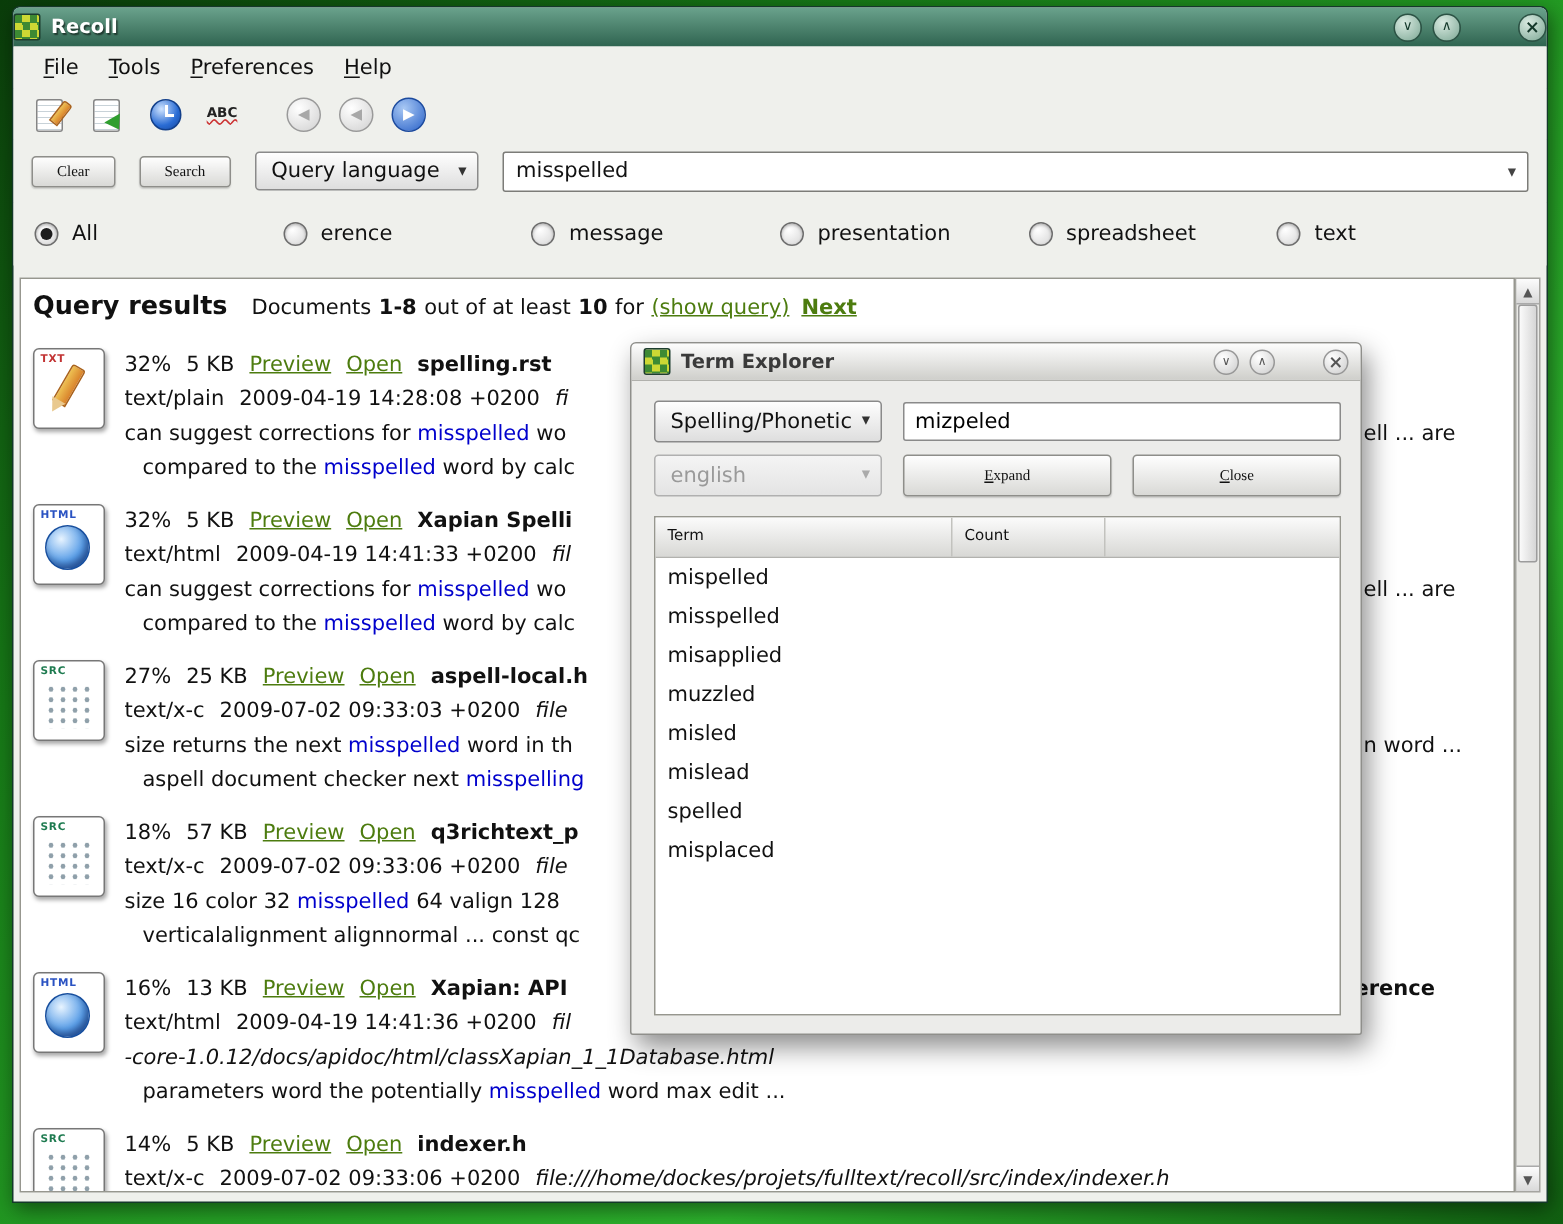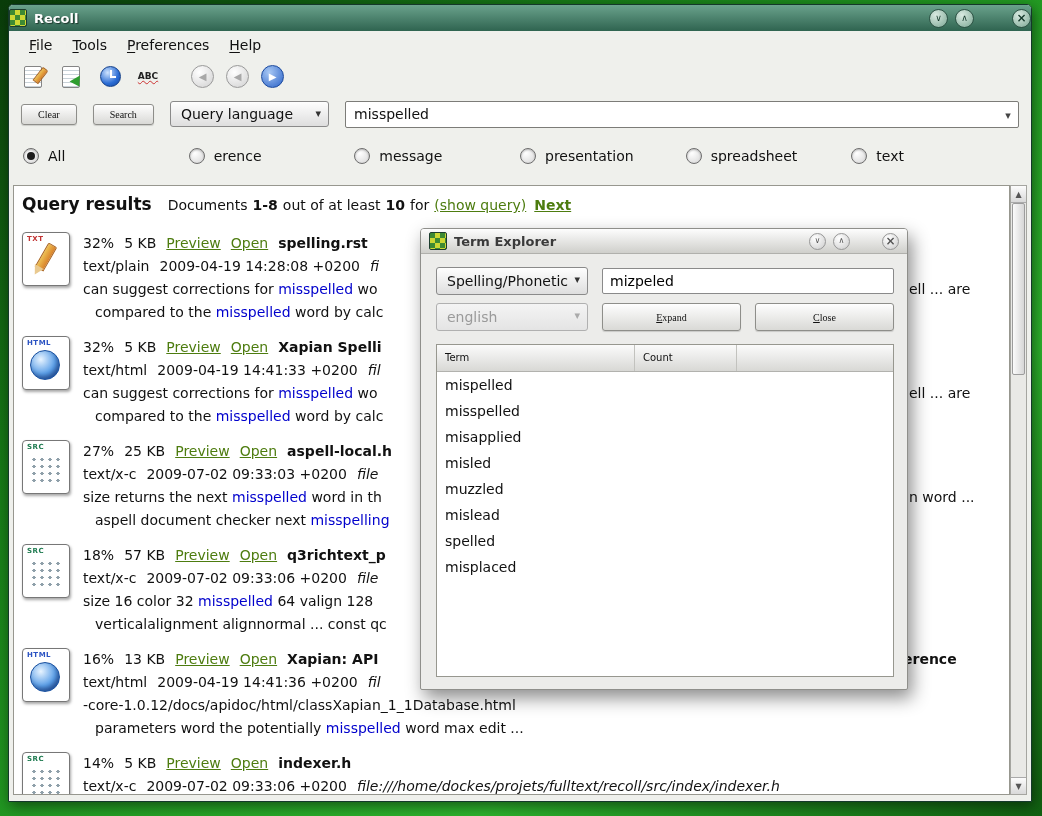--- a/index.html
+++ b/index.html
@@ -45,21 +45,21 @@
   .nav-btn{width:21px;height:21px;border-radius:50%;border:1px solid #9a9a9a;
     background:radial-gradient(circle at 35% 30%,#ffffff,#d0d0d0);display:flex;align-items:center;justify-content:center}
   .nav-btn.disabled::after{content:"◀";font-size:10px;color:#a8a8a8}
   .nav-btn.blue{background:radial-gradient(circle at 35% 30%,#a8c8f4,#2a62c8);border-color:#1c4a9e}
   .nav-btn.blue::after{content:"▶";font-size:10px;color:#fff}
 
   .searchrow{height:42px;flex:0 0 42px;display:flex;align-items:center;padding:0 12px;gap:16px;background:#eff0ec}
   .btn{font-family:Liberation Serif, serif;font-size:10px;color:#111;background:linear-gradient(#fefefe,#d9d9d6);
     border:1px solid #8e8e8a;border-radius:3px;padding:4px 16px;box-shadow:0 1px 1px rgba(0,0,0,.15)}
   .combo{position:relative;background:linear-gradient(#fefefe,#dedede);border:1px solid #8a8a8a;border-radius:3px;
-    height:26px;display:flex;align-items:center;padding:0 35px 0 10px;box-sizing:border-box;font-size:14px}
+    height:26px;display:flex;align-items:center;padding:0 25px 0 10px;box-sizing:border-box;font-size:14px}
   .combo::after{content:"▾";position:absolute;right:7px;top:5px;font-size:11px;color:#333}
   .combo.disabled{color:#9a9a9a;background:linear-gradient(#f4f4f4,#e4e4e4);border-color:#b0b0b0}
   .combo.disabled::after{color:#aaa}
   .searchcombo{flex:1;height:27px;border:1px solid #7c7c78;border-radius:2px;background:#fff;
     display:flex;align-items:center;padding:0 2px 0 8px;box-sizing:border-box}
   .combo-text{flex:1;font-size:14px}
   .combo-arrow{width:16px;text-align:center}
   .combo-arrow::after{content:"▾";font-size:11px;color:#444}
 
   .filterrow{height:42px;flex:0 0 42px;display:flex;align-items:center;padding:0 14px;background:#eff0ec}
@@ -91,21 +91,21 @@
     border-right:5px solid transparent;border-top:9px solid #e9c98f;transform:rotate(30deg)}
   .ficon.html .art::before{content:"";position:absolute;left:7px;top:13px;width:30px;height:30px;border-radius:50%;
     background:radial-gradient(circle at 35% 30%,#e8f4ff,#5b9fe8 55%,#1c5cb8);border:1px solid #184f9e;
     box-shadow:inset -2px -3px 4px rgba(0,0,40,.35);box-sizing:border-box}
   .ficon.src .art::before{content:"";position:absolute;left:7px;top:15px;width:33px;height:30px;
     background-image:radial-gradient(circle,#8fa0aa 1.5px,rgba(0,0,0,0) 1.8px);background-size:8px 7px}
 
   .rbody{flex:1;min-width:0}
   .rline{position:relative;height:23px;line-height:23px;font-size:14px;white-space:nowrap}
   .rline.indent{padding-left:12px}
-  .rline.italic{}
+  .rline.italic{font-style:italic}
   .pct,.size{margin-right:10px}
   .rline .link{margin-right:10px}
   .rtitle2{font-weight:bold}
   .mime,.date{margin-right:10px}
   .url{font-style:italic}
   .hl{color:#0000cc}
   .frag{position:absolute;left:826px;top:0}
   .frag.bold{left:820px;font-weight:bold}
 
   .vscroll{position:absolute;right:0;top:0;bottom:0;width:17px;background:#e9e9e6;border:1px solid #a5a5a0;box-sizing:border-box}
@@ -333,22 +333,22 @@
       <div class="term-table">
         <div class="tt-header">
           <span class="tt-col term">Term</span>
           <span class="tt-col count">Count</span>
           <span class="tt-col rest"></span>
         </div>
         <div id="term-rows">
             <div class="tt-row">mispelled</div>
             <div class="tt-row">misspelled</div>
             <div class="tt-row">misapplied</div>
+            <div class="tt-row">muzzled</div>
             <div class="tt-row">misled</div>
-            <div class="tt-row">muzzled</div>
             <div class="tt-row">mislead</div>
             <div class="tt-row">spelled</div>
             <div class="tt-row">misplaced</div>
           </div>
       </div>
     </div>
   </div>
 
 </div>
 

